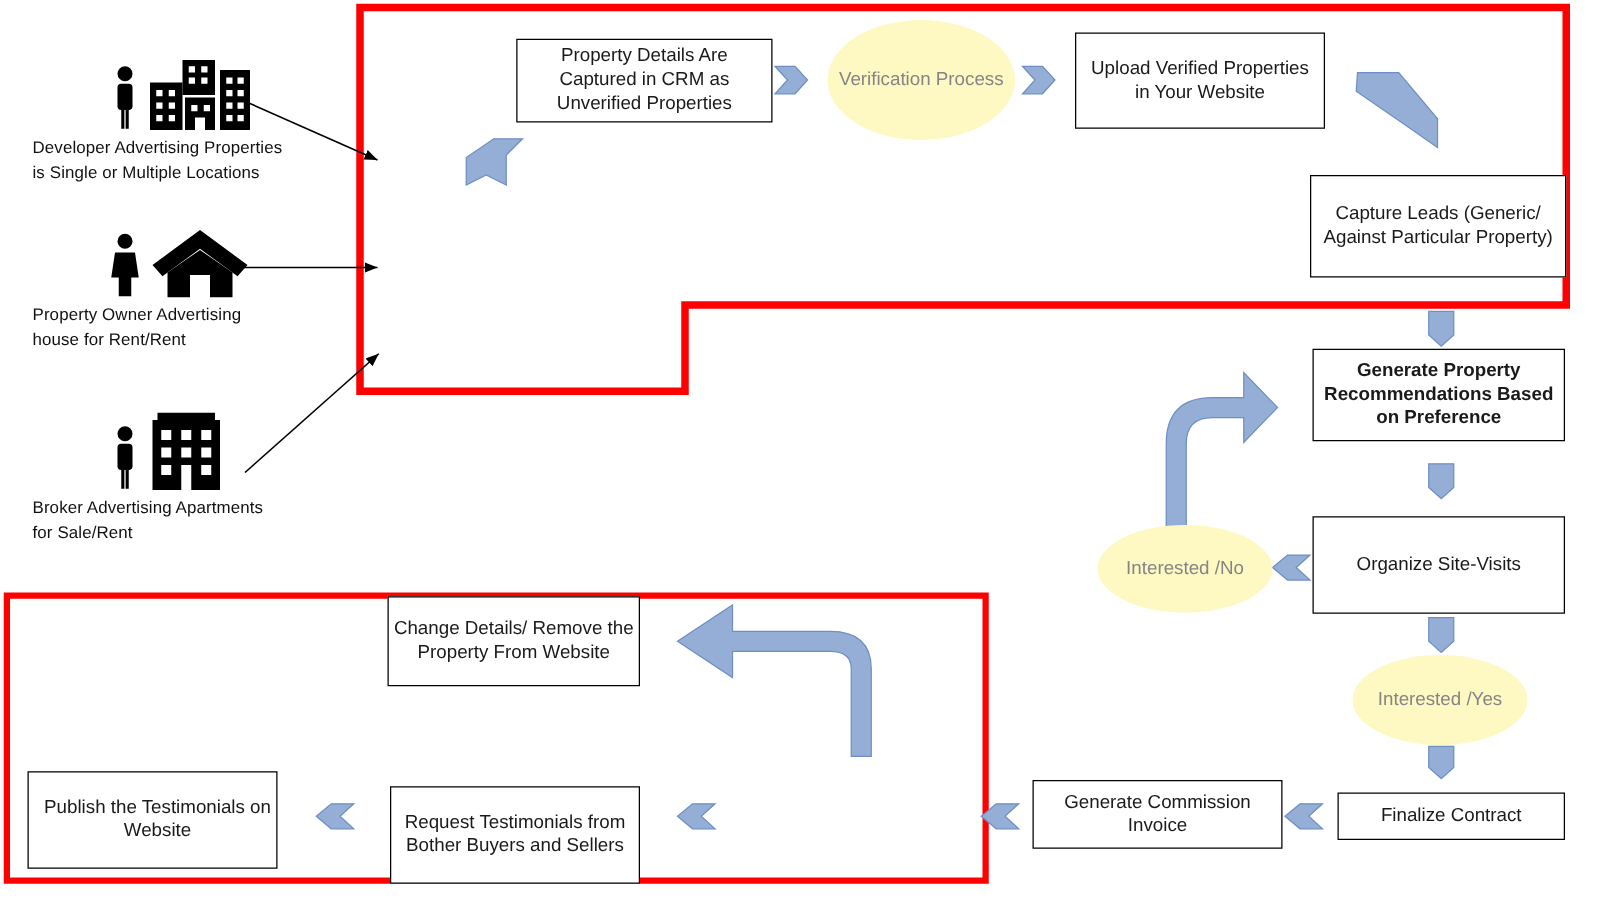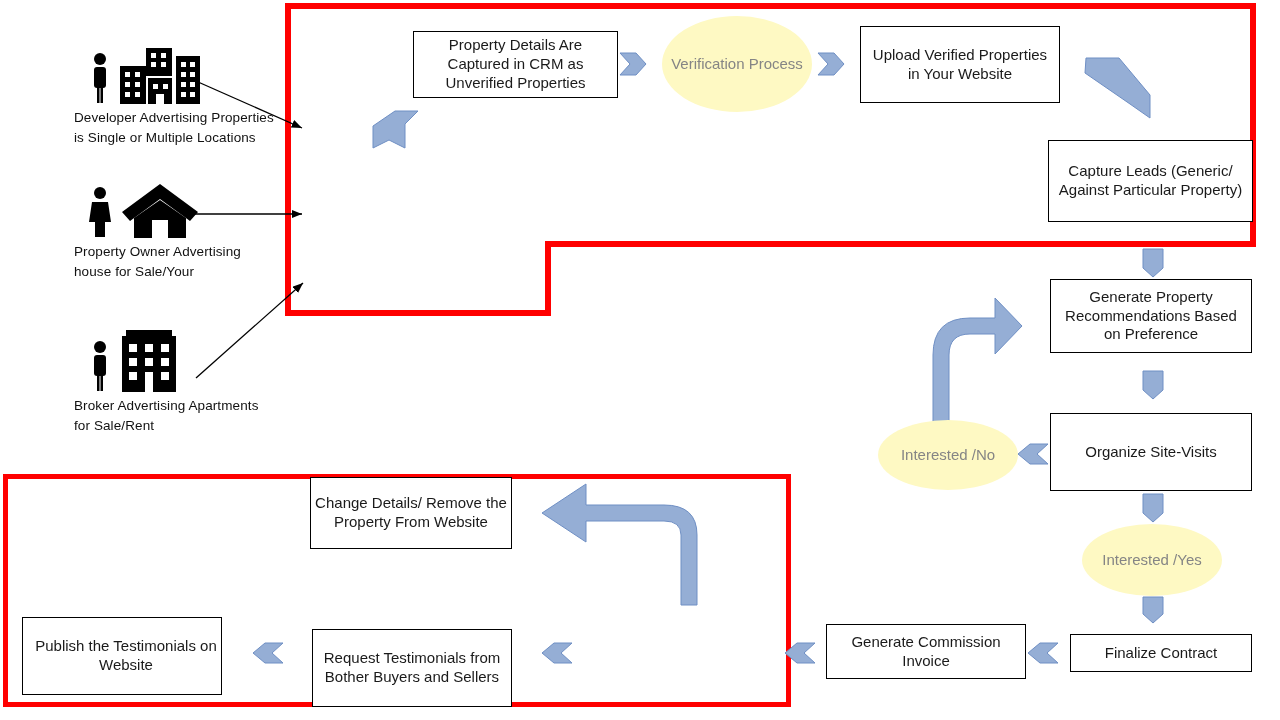--- a/index.html
+++ b/index.html
@@ -53,21 +53,20 @@
   }
   .persona {
     position: absolute;
     width: 270px;
   }
   .persona .caption {
     font-size: 13.5px;
     color: #111111;
     line-height: 1.45;
     letter-spacing: .1px;
-    margin-left: 48px;
   }
   .persona .glyphs {
     height: 62px;
     display: flex;
     align-items: flex-end;
     gap: 8px;
     padding-left: 62px;
     margin-bottom: 4px;
   }
   .red-frame {
@@ -208,21 +207,21 @@
         <circle cx="12" cy="7" r="6" fill="#000"></circle>
         <path d="M4,16 L20,16 L23,36 L17,36 L17,51 L7,51 L7,36 L1,36 z" fill="#000"></path>
       </svg>
       <svg width="80" height="56" viewBox="0 0 80 56" xmlns="http://www.w3.org/2000/svg">
         <path d="M40,2 L78,30 L70,39 L40,17 L10,39 L2,30 z" fill="#000"></path>
         <path d="M14,36 L40,18 L66,36 L66,56 L48,56 L48,38 L32,38 L32,56 L14,56 z" fill="#000"></path>
       </svg>
     </div>
     <div class="caption">
       <div>Property Owner Advertising</div>
-      <div>house for Sale/Your</div>
+      <div>house for Rent/Rent</div>
     </div>
   </div>
 
   <div class="persona" style="left:26px; top:330px;">
     <div class="glyphs">
       <svg width="24" height="52" viewBox="0 0 24 52" xmlns="http://www.w3.org/2000/svg">
         <circle cx="12" cy="7" r="6" fill="#000"></circle>
         <rect x="6" y="15" width="12" height="21" rx="3" fill="#000"></rect>
         <rect x="9" y="33" width="2.5" height="18" fill="#000"></rect>
         <rect x="12.5" y="33" width="2.5" height="18" fill="#000"></rect>
@@ -249,21 +248,21 @@
 
   <div class="node" style="left:413px; top:31px; width:205px; height:67px;">Property Details Are Captured in CRM as Unverified Properties</div>
 
   <div class="ellipse" style="left:662px; top:16px; width:150px; height:96px;">Verification Process</div>
 
   <div class="node" style="left:860px; top:26px; width:200px; height:77px;">Upload Verified Properties in Your Website</div>
 
 
   <div class="node" style="left:1048px; top:140px; width:205px; height:82px;">Capture Leads (Generic/ Against Particular Property)</div>
 
-  <div class="node" style="left:1050px; top:279px; width:202px; height:74px;">Generate Property Recommendations Based on Preference</div>
+  <div class="node" style="left:1050px; top:279px; width:202px; height:74px;font-weight:bold;">Generate Property Recommendations Based on Preference</div>
 
   <div class="node" style="left:1050px; top:413px; width:202px; height:78px;">Organize Site-Visits</div>
 
   <div class="ellipse" style="left:878px; top:420px; width:140px; height:70px;">Interested /No</div>
 
   <div class="ellipse" style="left:1082px; top:524px; width:140px; height:72px;">Interested /Yes</div>
 
   <div class="node" style="left:1070px; top:634px; width:182px; height:38px;">Finalize Contract</div>
 
   <div class="node" style="left:826px; top:624px; width:200px; height:55px;">Generate Commission Invoice</div>

